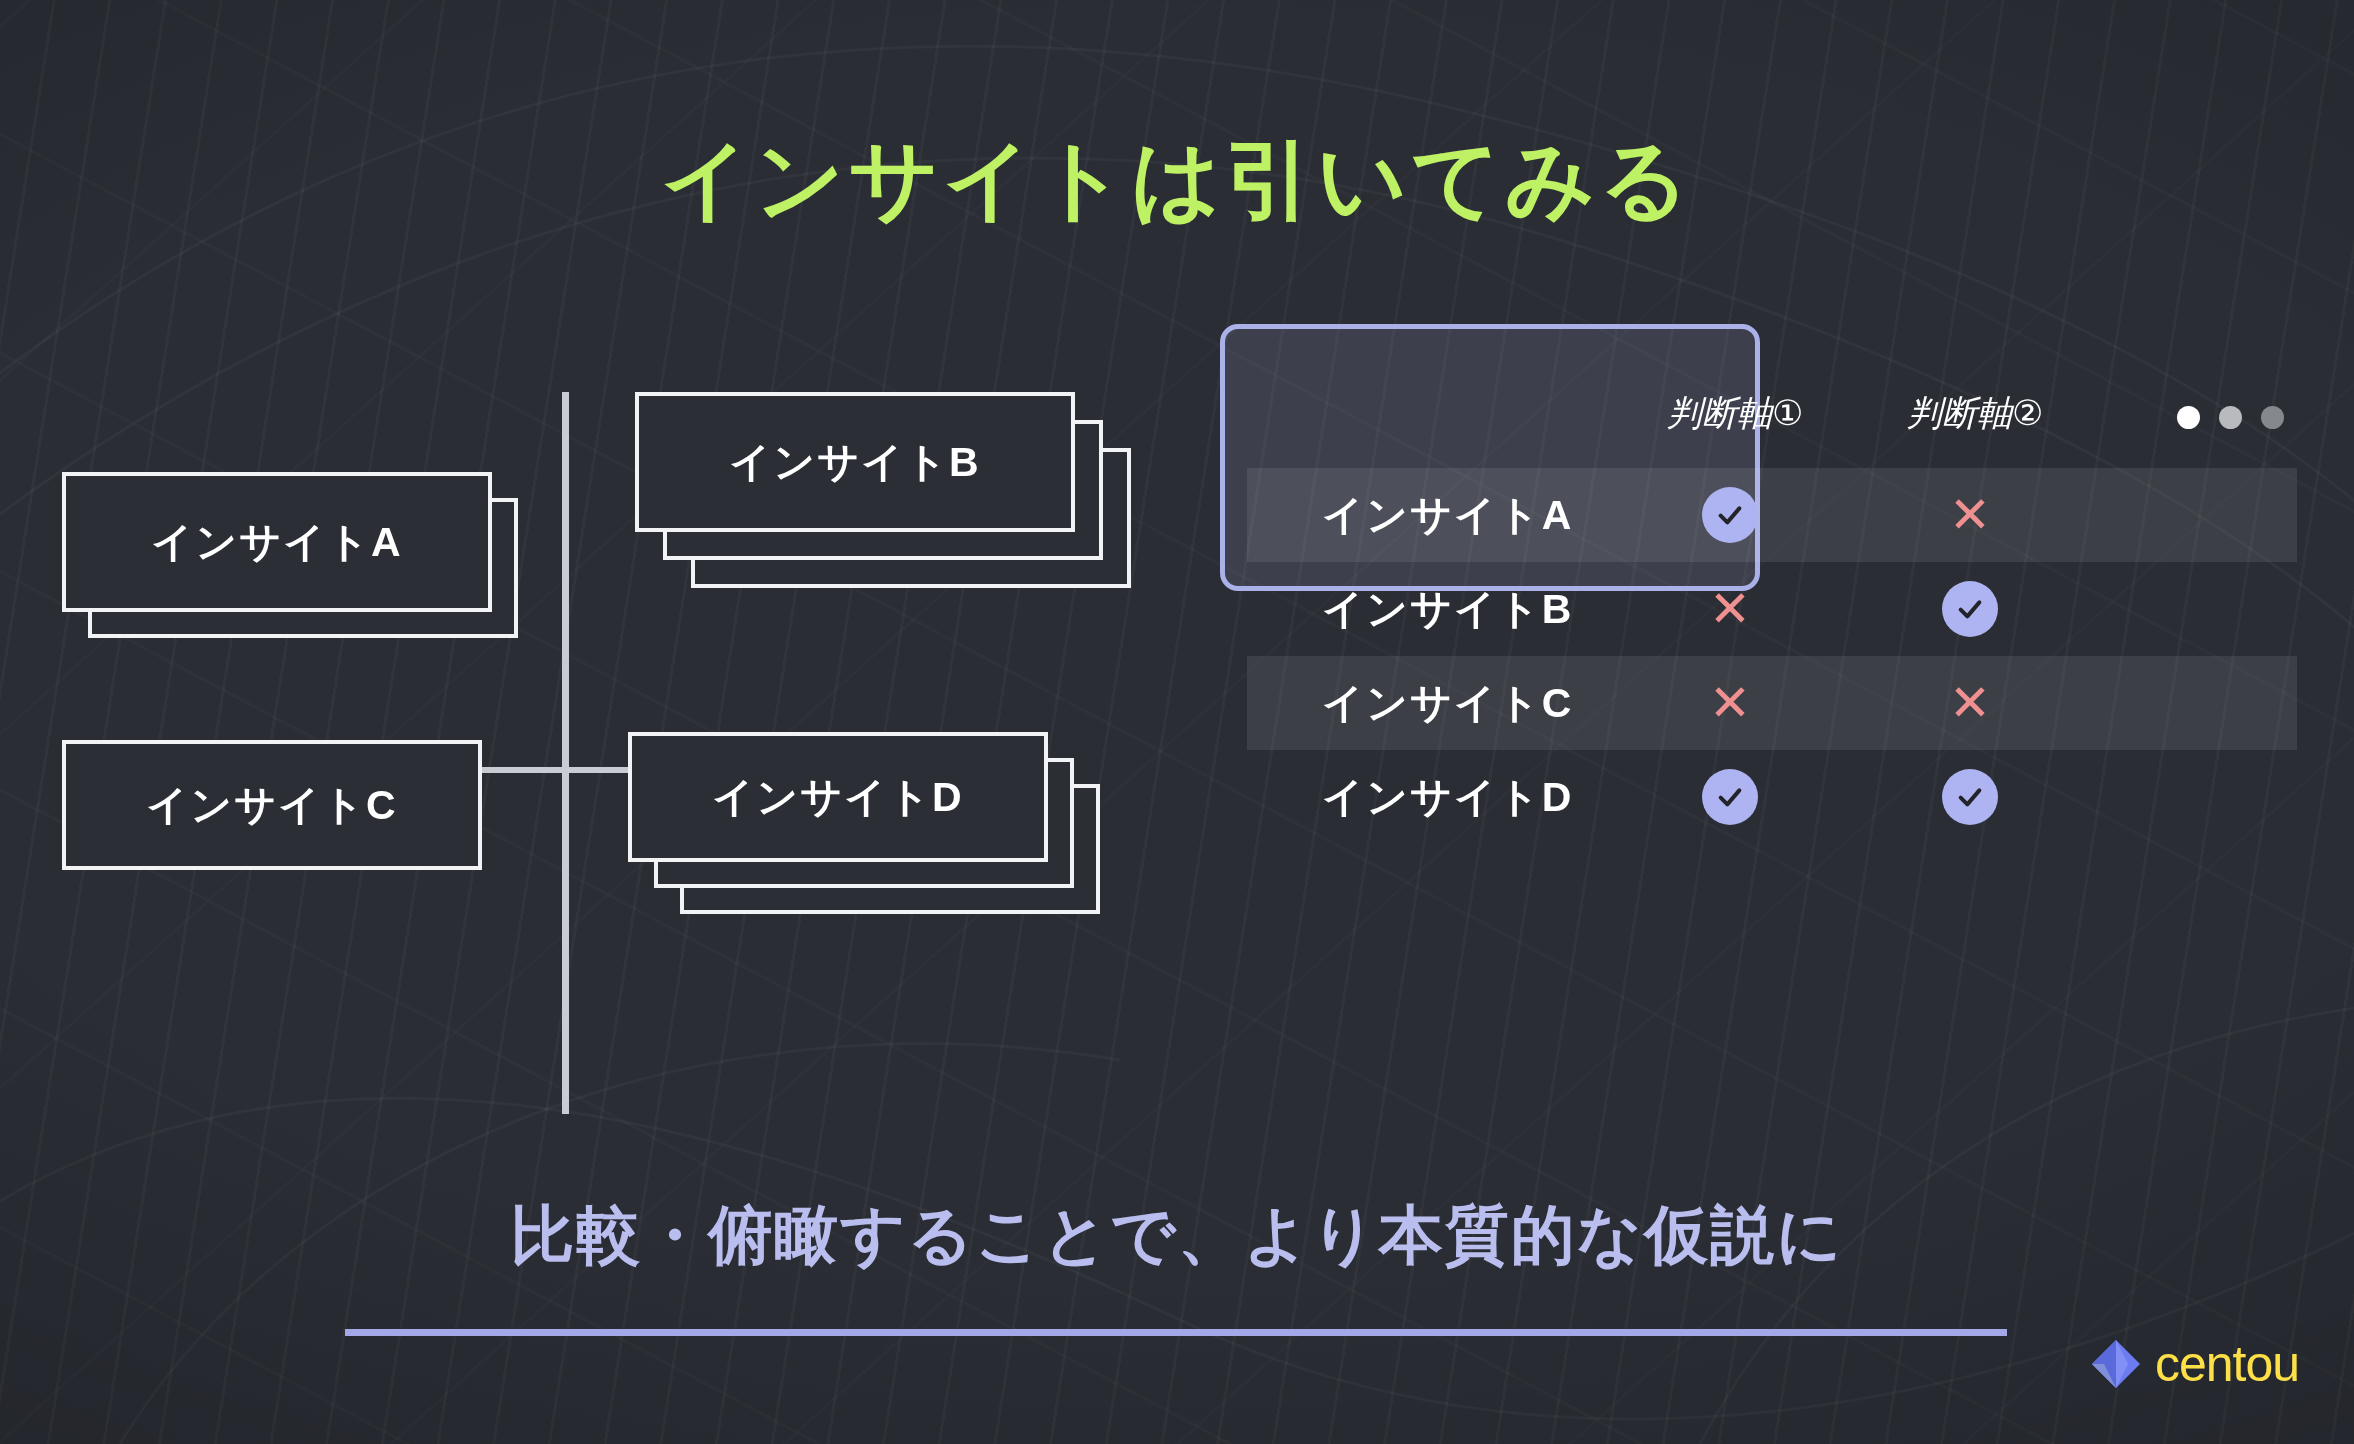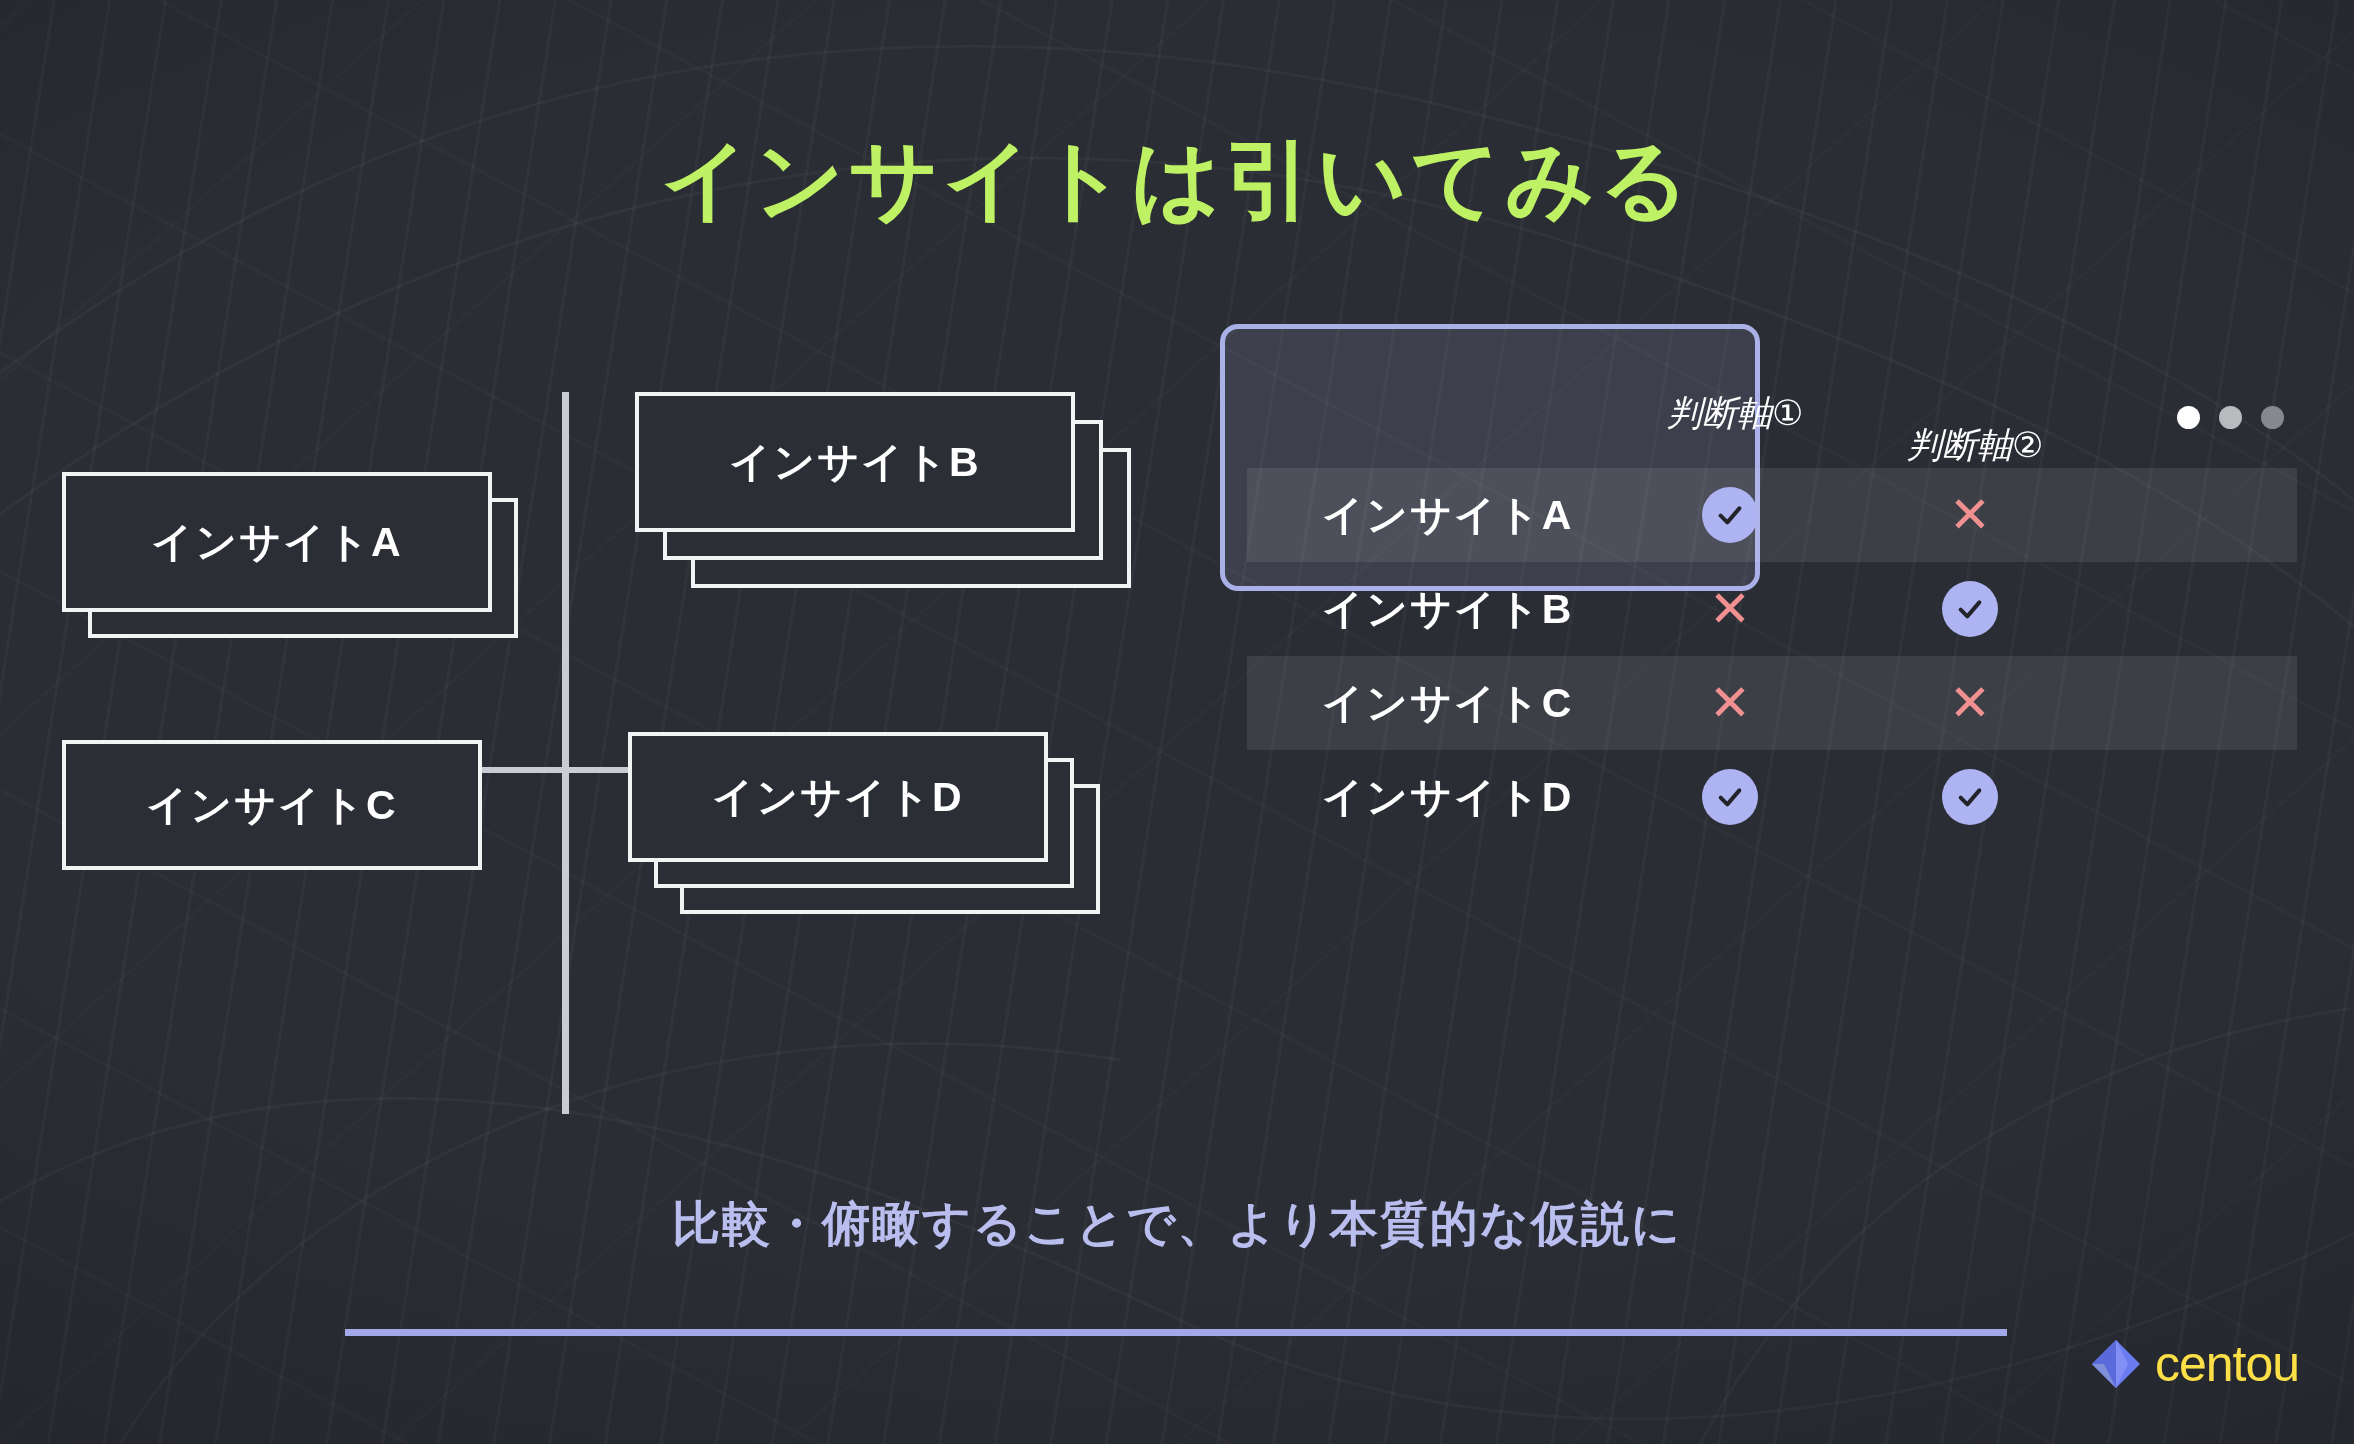--- a/index.html
+++ b/index.html
@@ -111,21 +111,21 @@
   .th {
     position: absolute;
     color: #ffffff;
     font-size: 35px;
     font-weight: 400;
     white-space: nowrap;
     top: 0;
     font-style: italic;
   }
   #th1 { left: 420px; }
-  #th2 { left: 660px; margin-top: 32px; }
+  #th2 { left: 660px; }
   #dots { position: absolute; left: 930px; top: 16px; display: flex; gap: 19px; }
   .dot { width: 23px; height: 23px; border-radius: 50%; }
 
   #table-body { position: relative; margin-top: 16px; width: 1050px; }
   .trow {
     position: relative;
     height: 94px;
     display: flex; align-items: center;
   }
   .trow.striped { background: rgba(255,255,255,0.085); }
@@ -146,21 +146,21 @@
     display: flex; align-items: center; justify-content: center;
   }
   .mark-ok svg { display: block; }
   .mark-no { font-size: 50px; color: #f09090; line-height: 1; font-weight: 400; }
 
   
   #footer-text {
     position: absolute; left: 0; top: 1192px; width: 2354px;
     text-align: center;
     color: #b9beef;
-    font-size: 48px;
+    font-size: 64px;
     font-weight: 700;
     letter-spacing: 2px;
     white-space: nowrap;
   }
   #footer-rule {
     position: absolute; left: 345px; top: 1329px;
     width: 1662px; height: 7px;
     background: #a3a9e8;
   }
 

